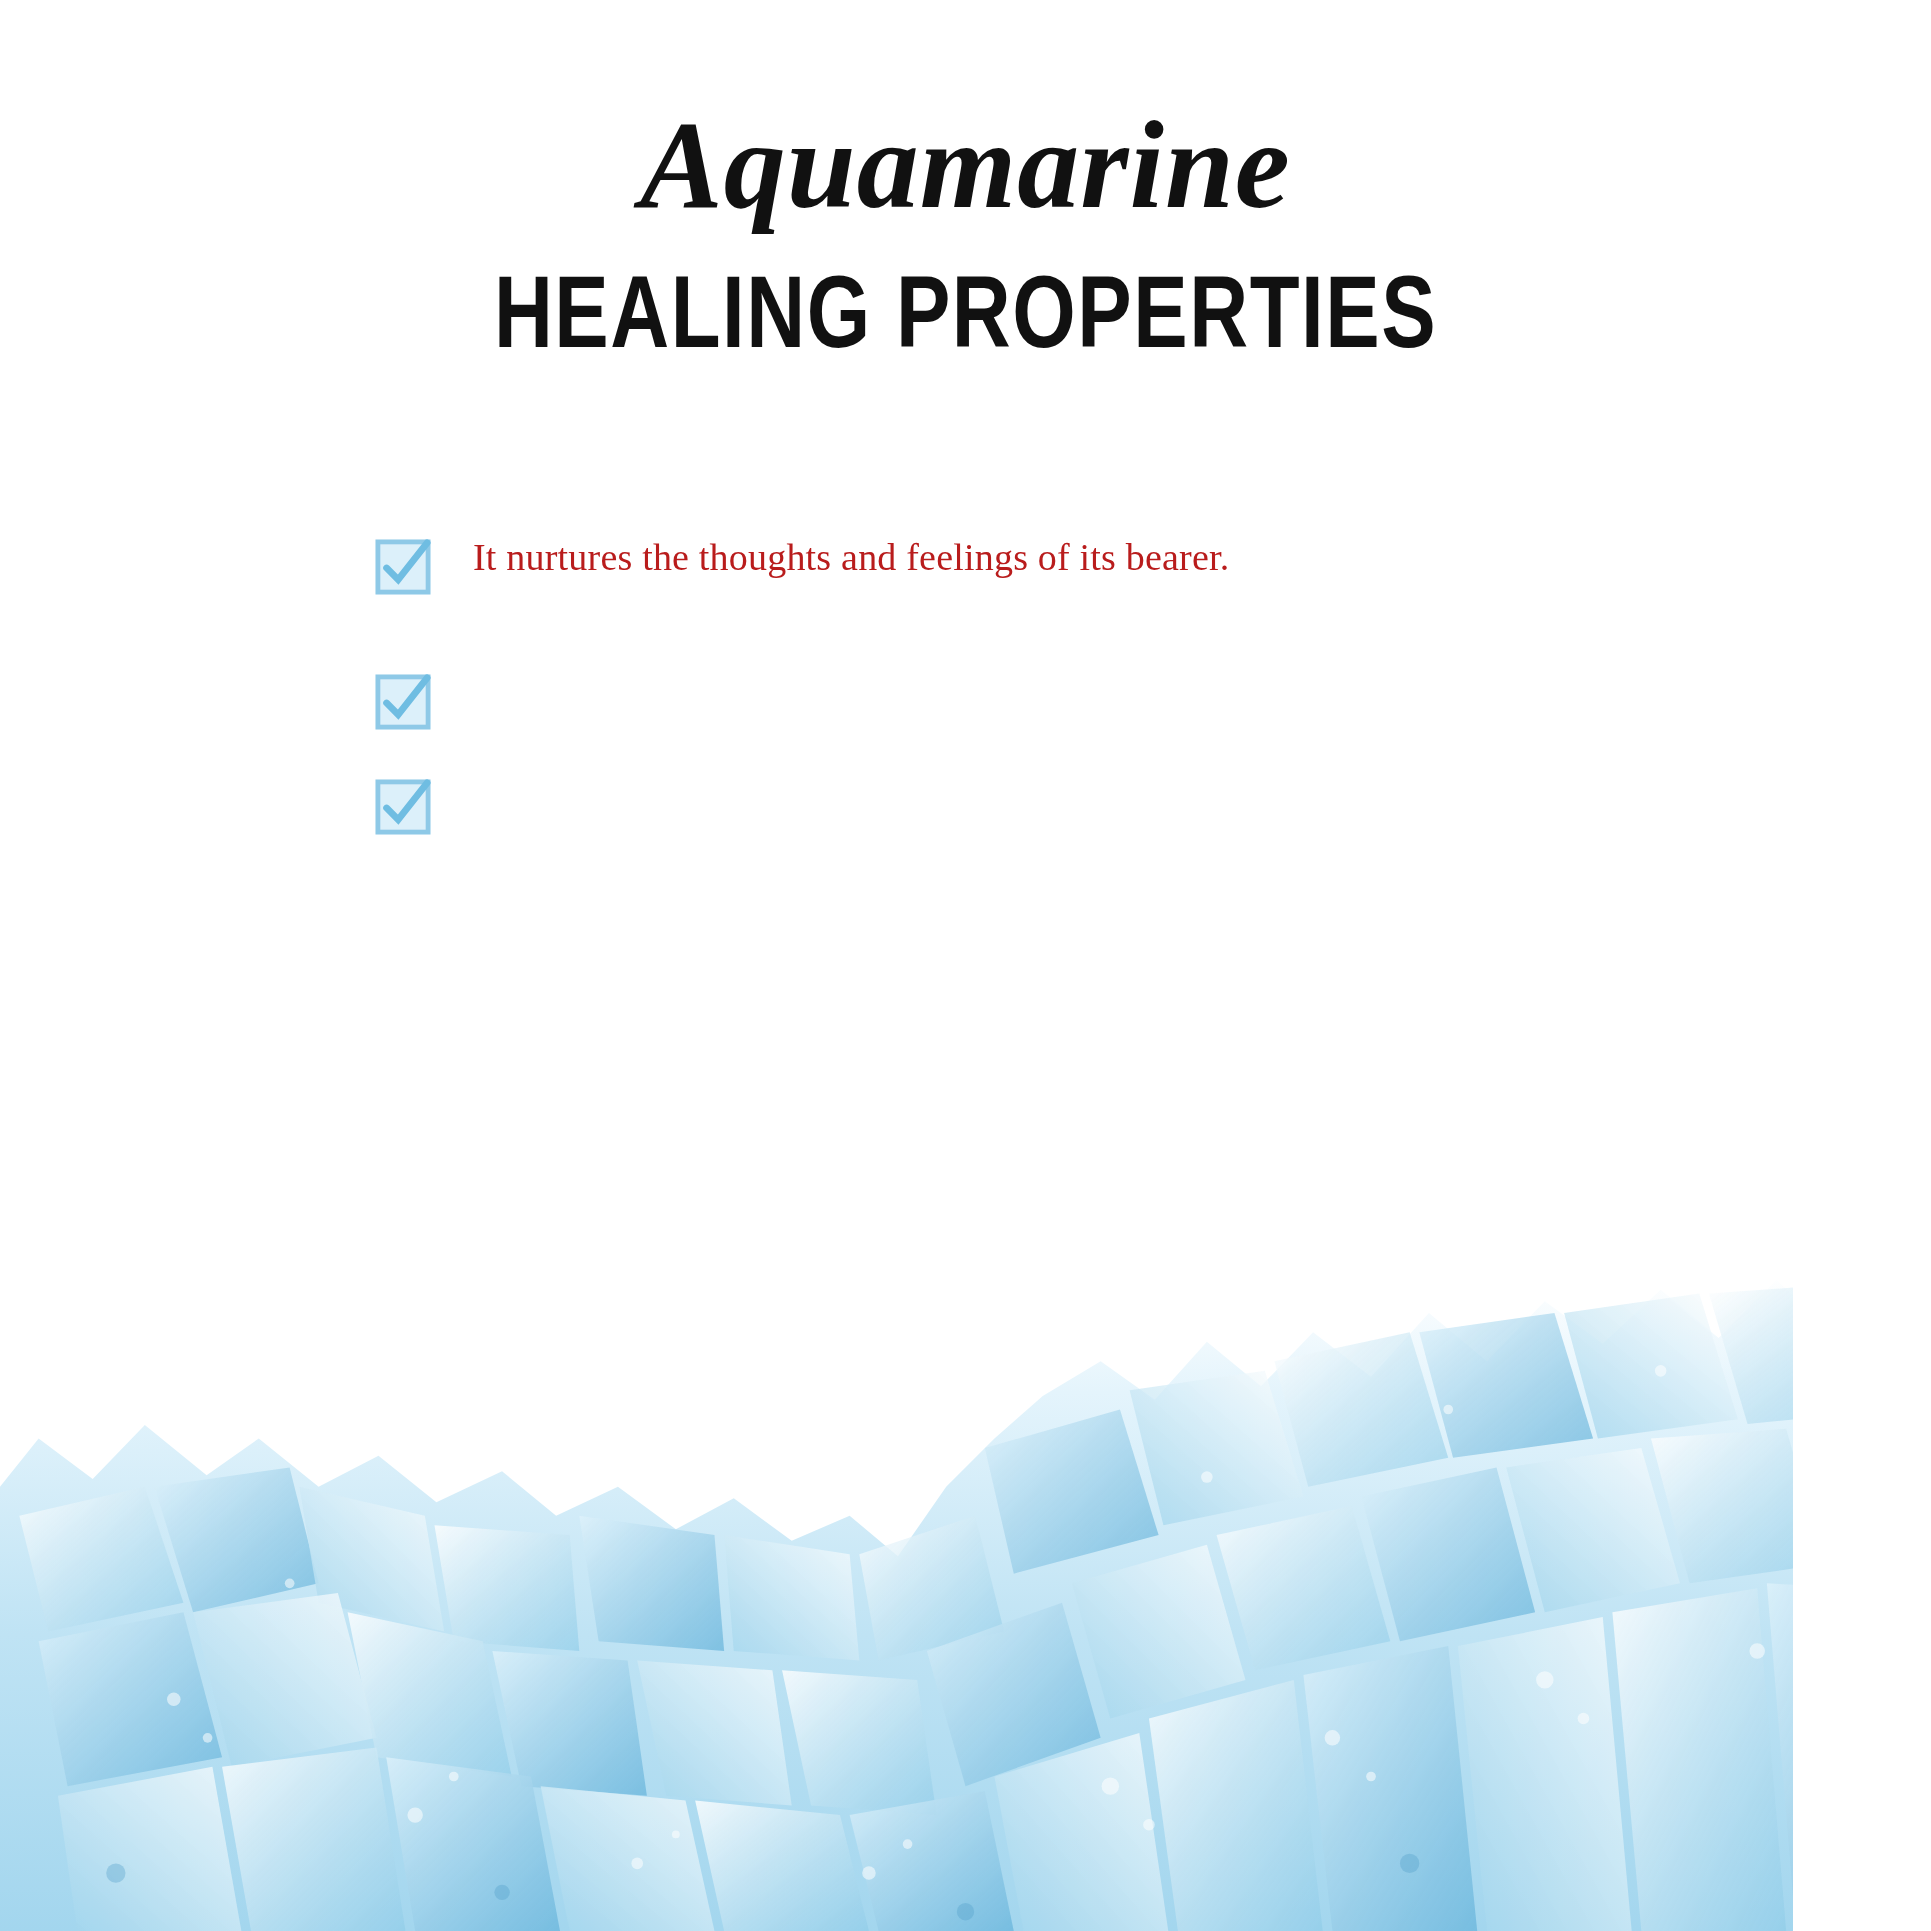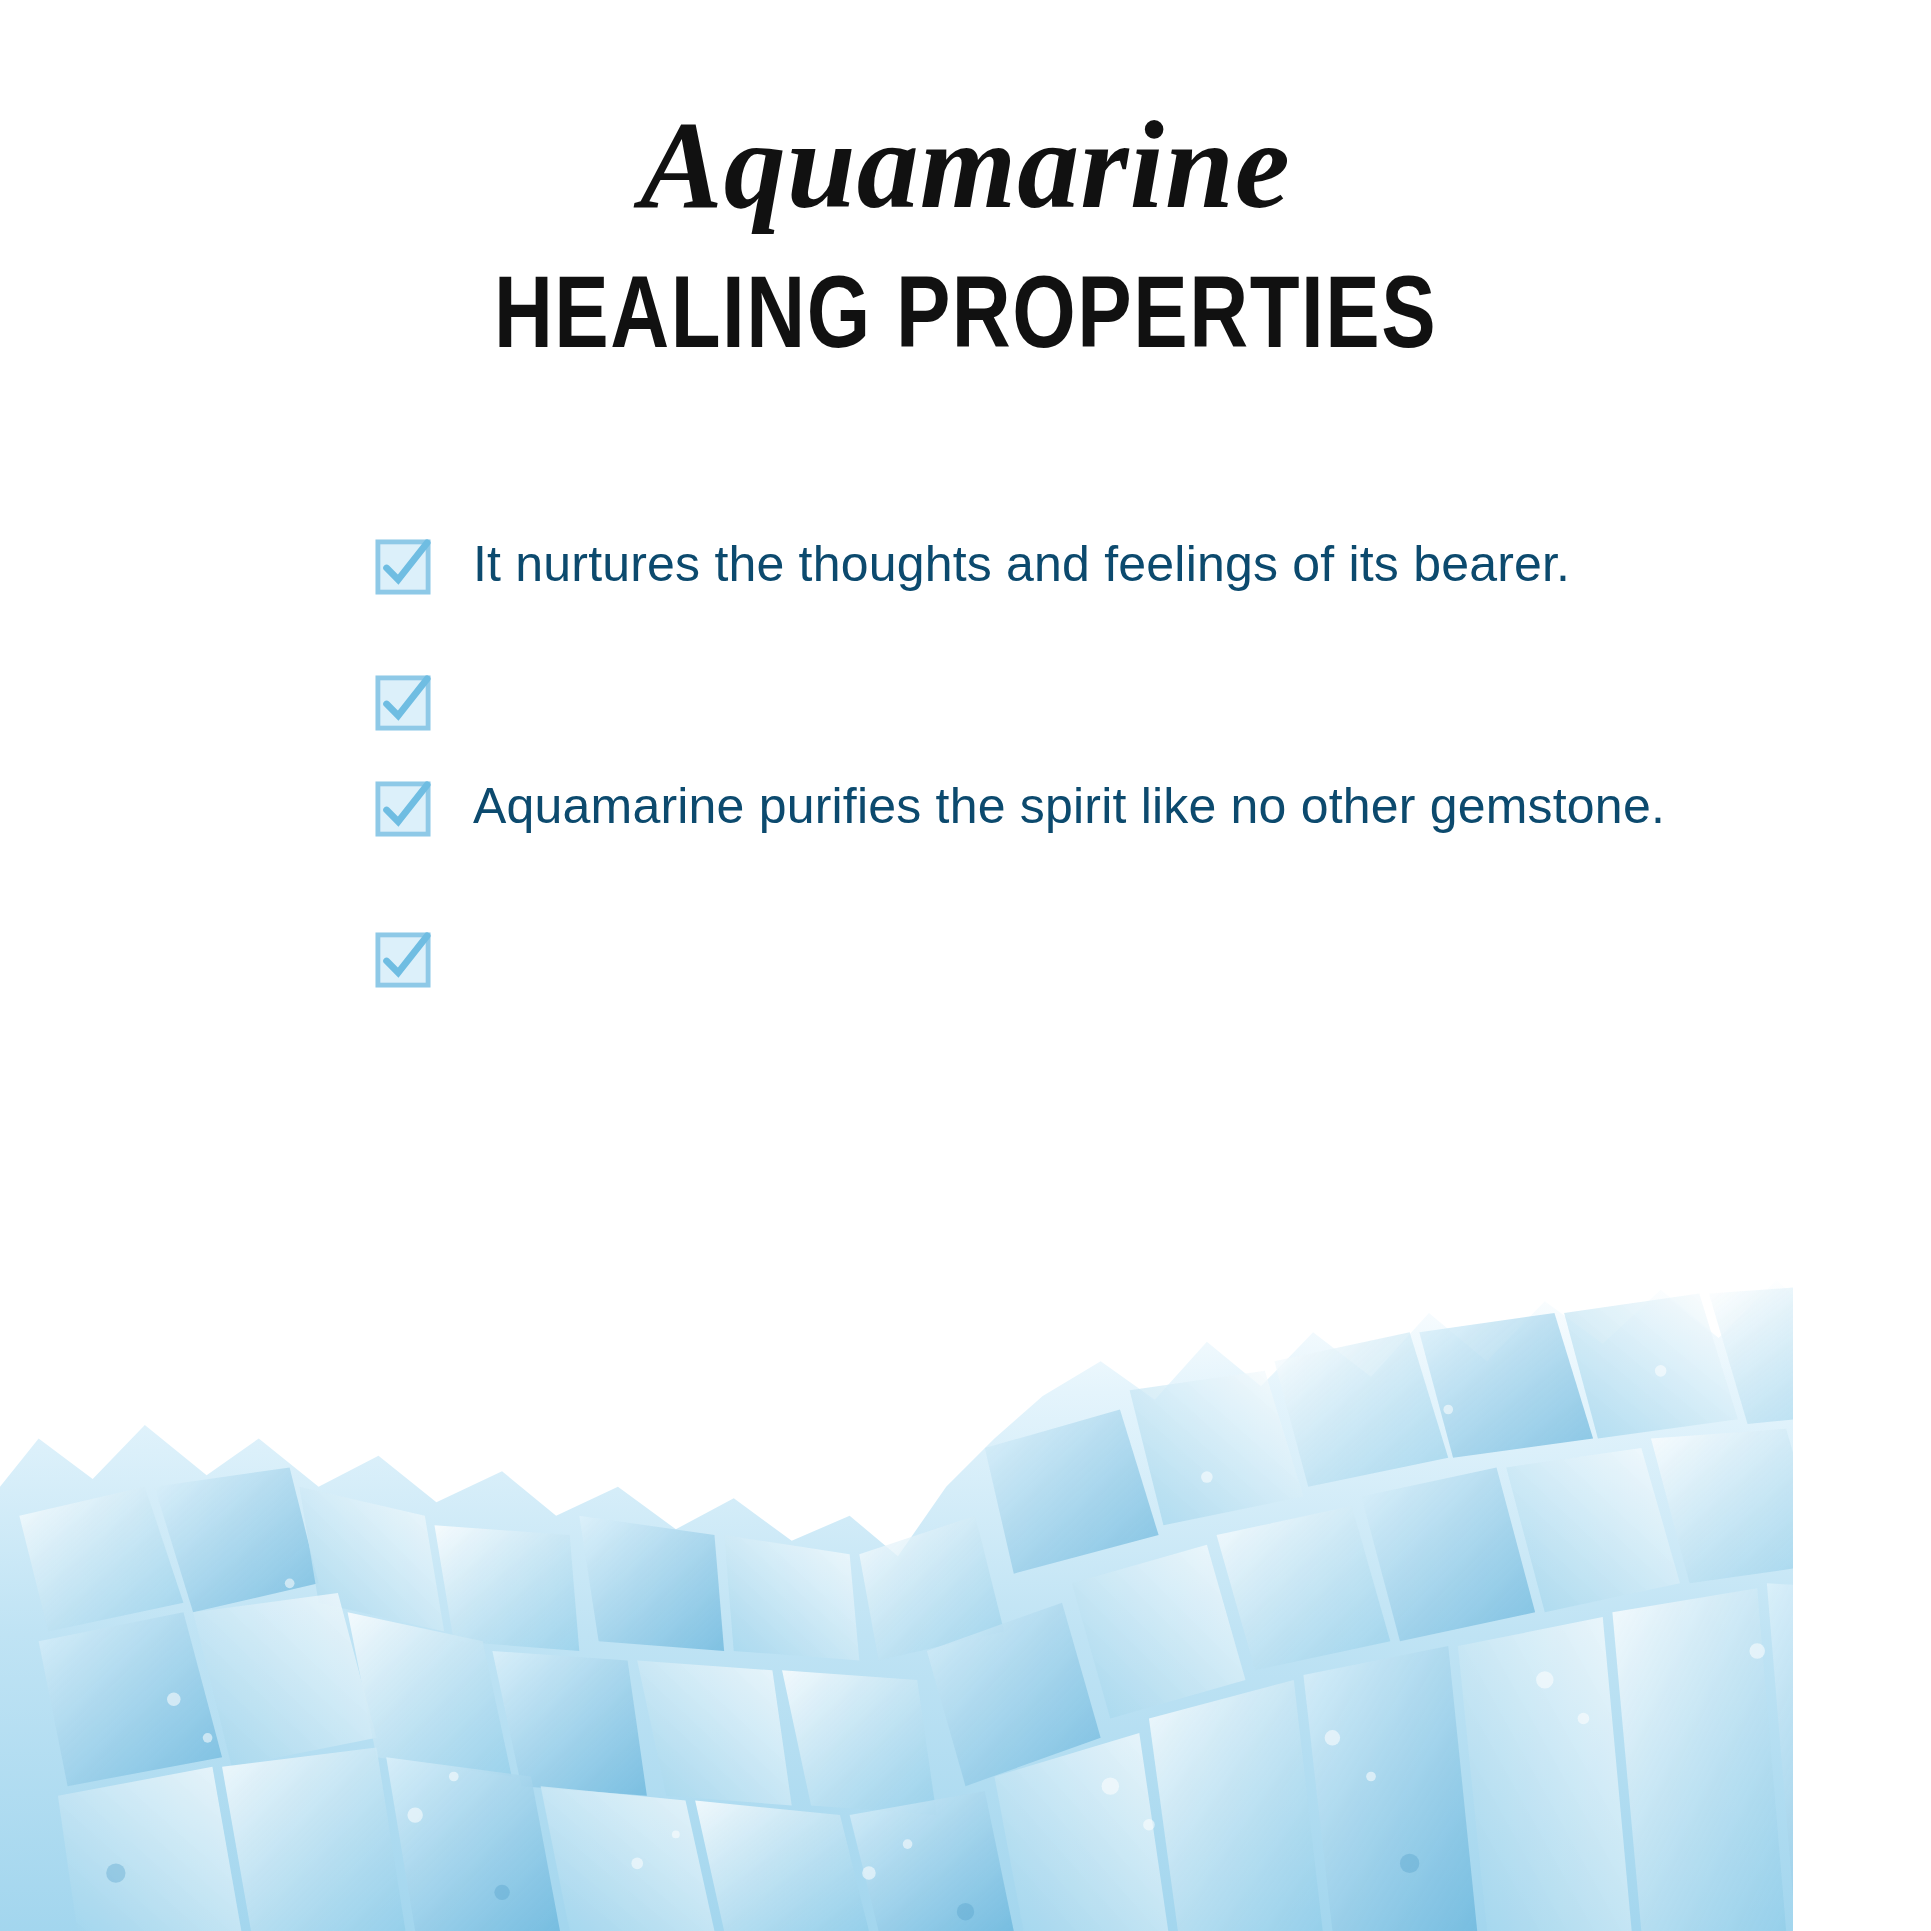--- a/index.html
+++ b/index.html
@@ -61,24 +61,24 @@
   .checkbox {
     flex:0 0 auto;
     width:56px; height:56px;
     margin-right:42px;
     margin-top:5.8px;
     position:relative;
   }
   .checkbox svg { display:block; }
 
   .item-text {
-    font-family:Liberation Sans, sans-serif;
-    font-size:50px;
+    font-family:Liberation Serif, serif;
+    font-size:38px;
     line-height:1.27;
-    color:#0c4a6e;
+    color:#b91c1c;
     letter-spacing:0.2px;
     white-space:pre-line;
   }
 
   
   .item.gap-sm { margin-bottom:44px; }
   .item.gap-lg { margin-bottom:87px; }
 
   
   .ice {
@@ -113,29 +113,20 @@
 
     <div class="item gap-sm">
       <span class="checkbox">
         <svg width="56" height="56" viewBox="0 0 58 58">
           <rect x="3" y="3" width="52" height="52" fill="#dcf0fa" stroke="#8ec9e7" stroke-width="5"></rect>
           <path d="M12 30 L24 42 L54 4" fill="none" stroke="#6fbde2" stroke-width="7" stroke-linecap="round"></path>
         </svg>
       </span>
     </div>
 
-    <div class="item gap-lg">
-      <span class="checkbox">
-        <svg width="56" height="56" viewBox="0 0 58 58">
-          <rect x="3" y="3" width="52" height="52" fill="#dcf0fa" stroke="#8ec9e7" stroke-width="5"></rect>
-          <path d="M12 30 L24 42 L54 4" fill="none" stroke="#6fbde2" stroke-width="7" stroke-linecap="round"></path>
-        </svg>
-      </span>
-      <span class="item-text">Aquamarine purifies the spirit like no other gemstone.</span>
-    </div>
 
 
     <div class="item">
       <span class="checkbox">
         <svg width="56" height="56" viewBox="0 0 58 58">
           <rect x="3" y="3" width="52" height="52" fill="#dcf0fa" stroke="#8ec9e7" stroke-width="5"></rect>
           <path d="M12 30 L24 42 L54 4" fill="none" stroke="#6fbde2" stroke-width="7" stroke-linecap="round"></path>
         </svg>
       </span>
     </div>

